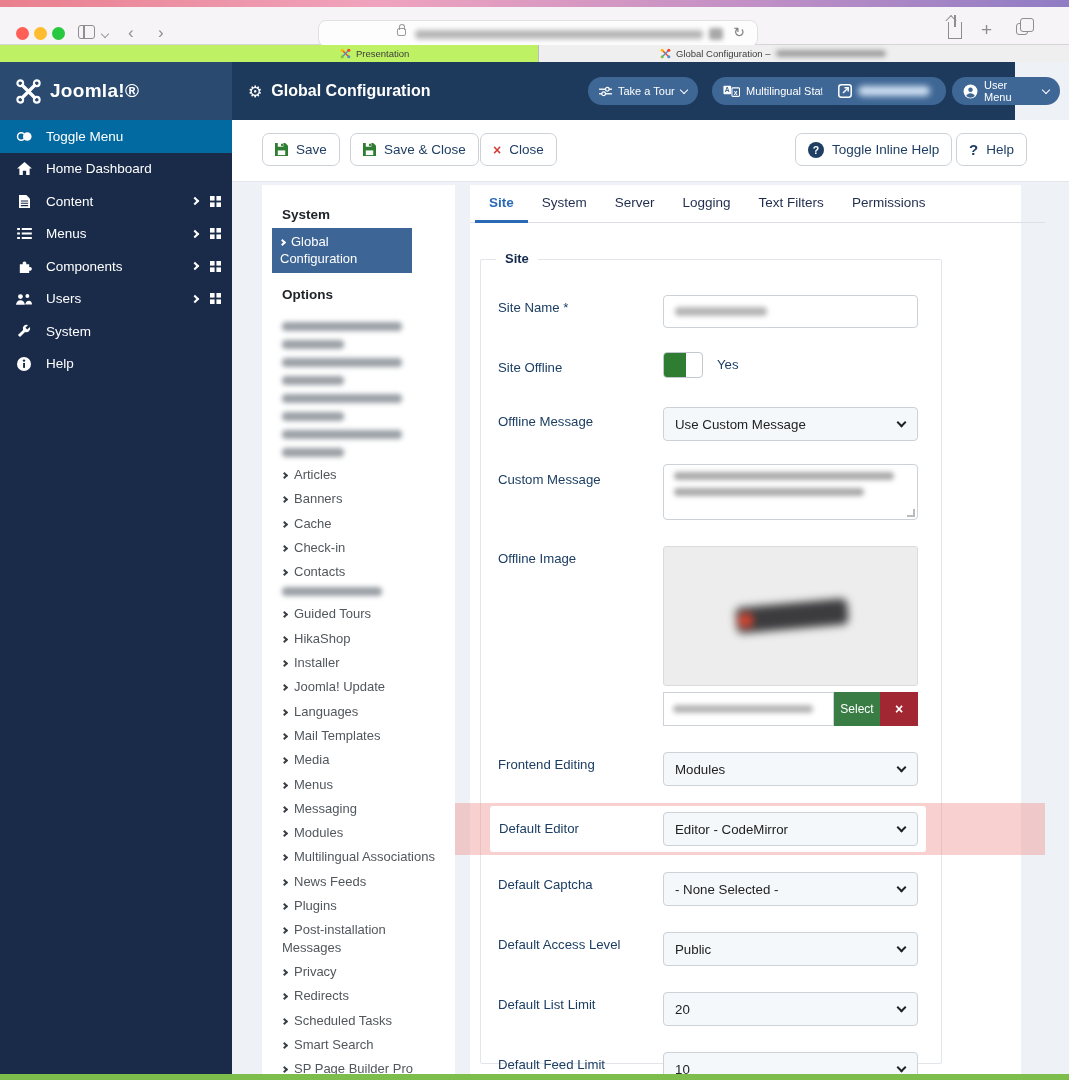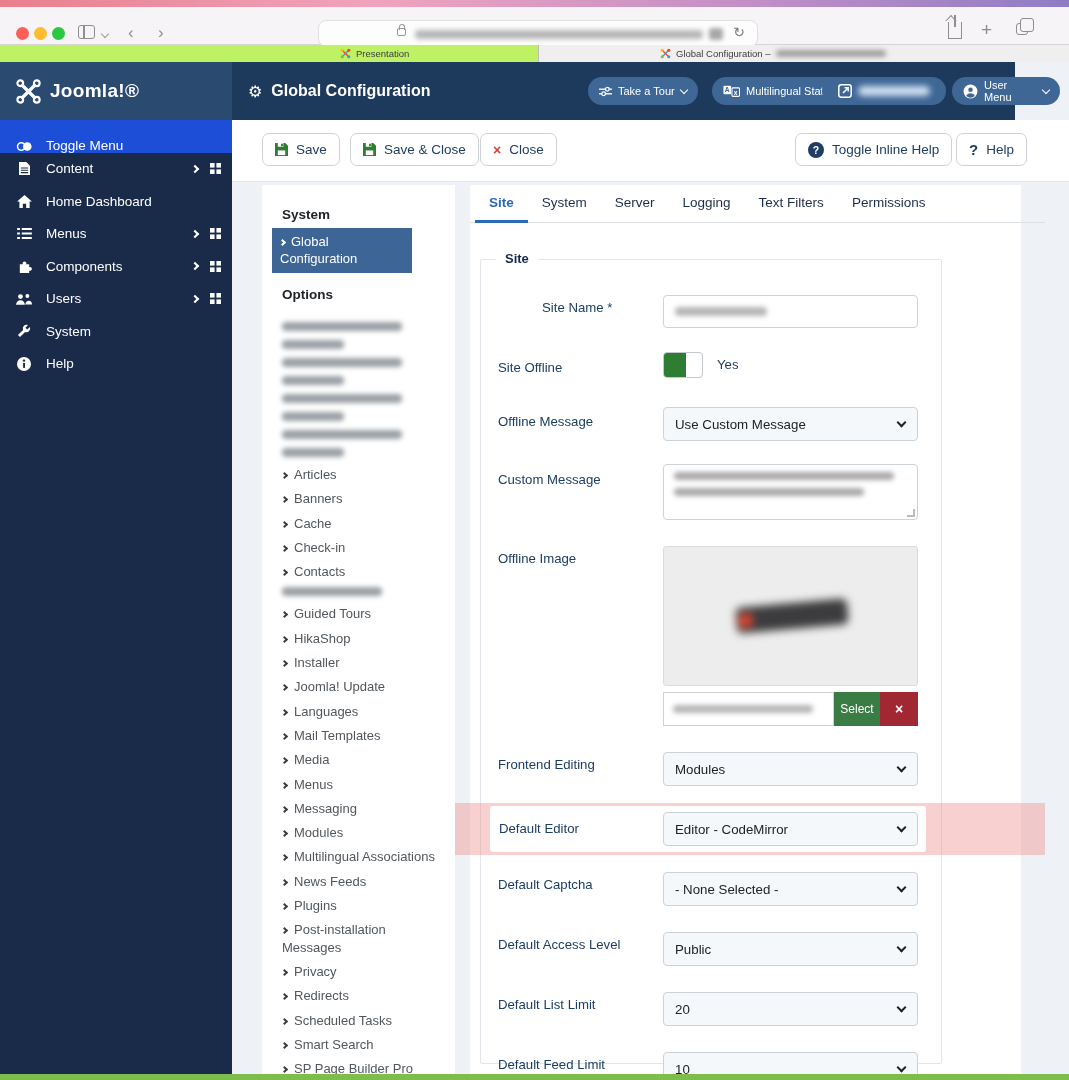--- a/index.html
+++ b/index.html
@@ -44,21 +44,21 @@
   .page-title{position:absolute;left:248px;top:0;height:58px;display:flex;align-items:center;gap:9px;color:#fff;font-size:16px;font-weight:600;}
   .gear-glyph{font-size:16px;}
   .version-wrap{position:absolute;left:786px;top:0;height:58px;display:flex;align-items:center;gap:4px;color:#c7d3e0;font-size:11px;}
   .pill{position:absolute;top:15px;height:28px;border-radius:14px;background:#3f6795;color:#fff;font-size:11px;display:flex;align-items:center;gap:6px;padding:0 11px;cursor:pointer;}
   .pill .chev-d{width:6px;height:6px;border-right:1.6px solid #fff;border-bottom:1.6px solid #fff;transform:rotate(45deg);margin-top:-3px;}
   .pill-redact{width:72px;height:10px;background:#cfe0f2;border-radius:5px;filter:blur(3px);}
 
   
   .sidebar{position:absolute;left:0;top:120px;width:232px;height:954px;background:#1a2b4a;}
   .sb-item{position:relative;height:32.5px;display:flex;align-items:center;padding-left:15px;gap:13px;color:#fff;font-size:13.5px;cursor:pointer;}
-  .sb-item.active{background:#1d4ed8;align-items:flex-end;}
+  .sb-item.active{background:#0369a1;}
   .sb-item .ic{width:18px;display:flex;justify-content:center;}
   .sb-item .chev-r{position:absolute;right:34px;width:6px;height:6px;border-top:2px solid #fff;border-right:2px solid #fff;transform:rotate(45deg);}
   .sb-item .grid-ic{position:absolute;right:11px;display:flex;}
 
   
   .action-toolbar{position:absolute;left:232px;top:120px;width:837px;height:62px;background:#fff;border-bottom:1px solid #e4e7ea;}
   .tbtn{position:absolute;top:13px;height:33px;background:#fff;border:1px solid #ccd2d8;border-radius:7px;display:flex;align-items:center;gap:8px;padding:0 12px;font-size:13.5px;color:#1f3e63;cursor:pointer;white-space:nowrap;}
   .x-red{color:#d43f3a;font-weight:700;font-size:14px;}
   .q-circle{width:16px;height:16px;border-radius:50%;background:#1f3e63;color:#fff;font-size:10.5px;font-weight:700;display:flex;align-items:center;justify-content:center;}
   .q-plain{color:#1f3e63;font-weight:700;font-size:15px;}
@@ -249,45 +249,45 @@
           <span class="ic">
             <svg viewBox="0 0 18 14" width="17" height="13">
               <circle cx="5.5" cy="7" r="4" fill="none" stroke="#fff" stroke-width="1.6"></circle>
               <circle cx="12" cy="7" r="4.6" fill="#fff"></circle>
             </svg>
           </span>
           <span>Toggle Menu</span>
         </li>
         <li class="sb-item">
           <span class="ic">
+            <svg viewBox="0 0 16 14" width="15" height="13">
+              <path d="M8 0 16 7 13.5 7 13.5 14 9.8 14 9.8 9.5 6.2 9.5 6.2 14 2.5 14 2.5 7 0 7Z" fill="#fff"></path>
+            </svg>
+          </span>
+          <span>Home Dashboard</span>
+        </li>
+        <li class="sb-item">
+          <span class="ic">
             <svg viewBox="0 0 12 14" width="11" height="13">
               <path d="M0 0 H8 L12 4 V14 H0Z" fill="#fff"></path>
               <path d="M2 6.5h8M2 9h8M2 11.5h8" stroke="#1a2b4a" stroke-width="1.1"></path>
             </svg>
           </span>
           <span>Content</span>
           <span class="chev-r"></span>
           <span class="grid-ic">
             <svg viewBox="0 0 12 12" width="11" height="11">
               <g fill="#fff">
                 <rect width="5" height="5"></rect>
                 <rect x="7" width="5" height="5"></rect>
                 <rect y="7" width="5" height="5"></rect>
                 <rect x="7" y="7" width="5" height="5"></rect>
               </g>
             </svg>
           </span>
-        </li>
-        <li class="sb-item">
-          <span class="ic">
-            <svg viewBox="0 0 16 14" width="15" height="13">
-              <path d="M8 0 16 7 13.5 7 13.5 14 9.8 14 9.8 9.5 6.2 9.5 6.2 14 2.5 14 2.5 7 0 7Z" fill="#fff"></path>
-            </svg>
-          </span>
-          <span>Home Dashboard</span>
         </li>
         <li class="sb-item">
           <span class="ic">
             <svg viewBox="0 0 16 12" width="15" height="11">
               <g fill="#fff">
                 <rect width="3" height="2.2"></rect>
                 <rect y="4.9" width="3" height="2.2"></rect>
                 <rect y="9.8" width="3" height="2.2"></rect>
                 <rect x="5" width="11" height="2.2"></rect>
                 <rect x="5" y="4.9" width="11" height="2.2"></rect>
@@ -465,21 +465,21 @@
         <li class="active">Site</li>
         <li>System</li>
         <li>Server</li>
         <li>Logging</li>
         <li>Text Filters</li>
         <li>Permissions</li>
       </ul>
     <div class="fieldset-box"></div>
     <div class="legend">Site</div>
 
-    <div class="f-label" style="top:115px;margin-left:44px;">Site Name *</div>
+    <div class="f-label" style="top:115px;">Site Name *</div>
     <div class="ctl f-input" style="top:110px;">
       <span class="redact-bar" style="width:92px;height:9px;"></span>
     </div>
 
     <div class="f-label" style="top:175px;">Site Offline</div>
     <div class="toggle" style="left:193px;top:167px;">
       <span class="on-half"></span>
     </div>
     <div class="toggle-val" style="left:247px;top:172px;">Yes</div>
 

